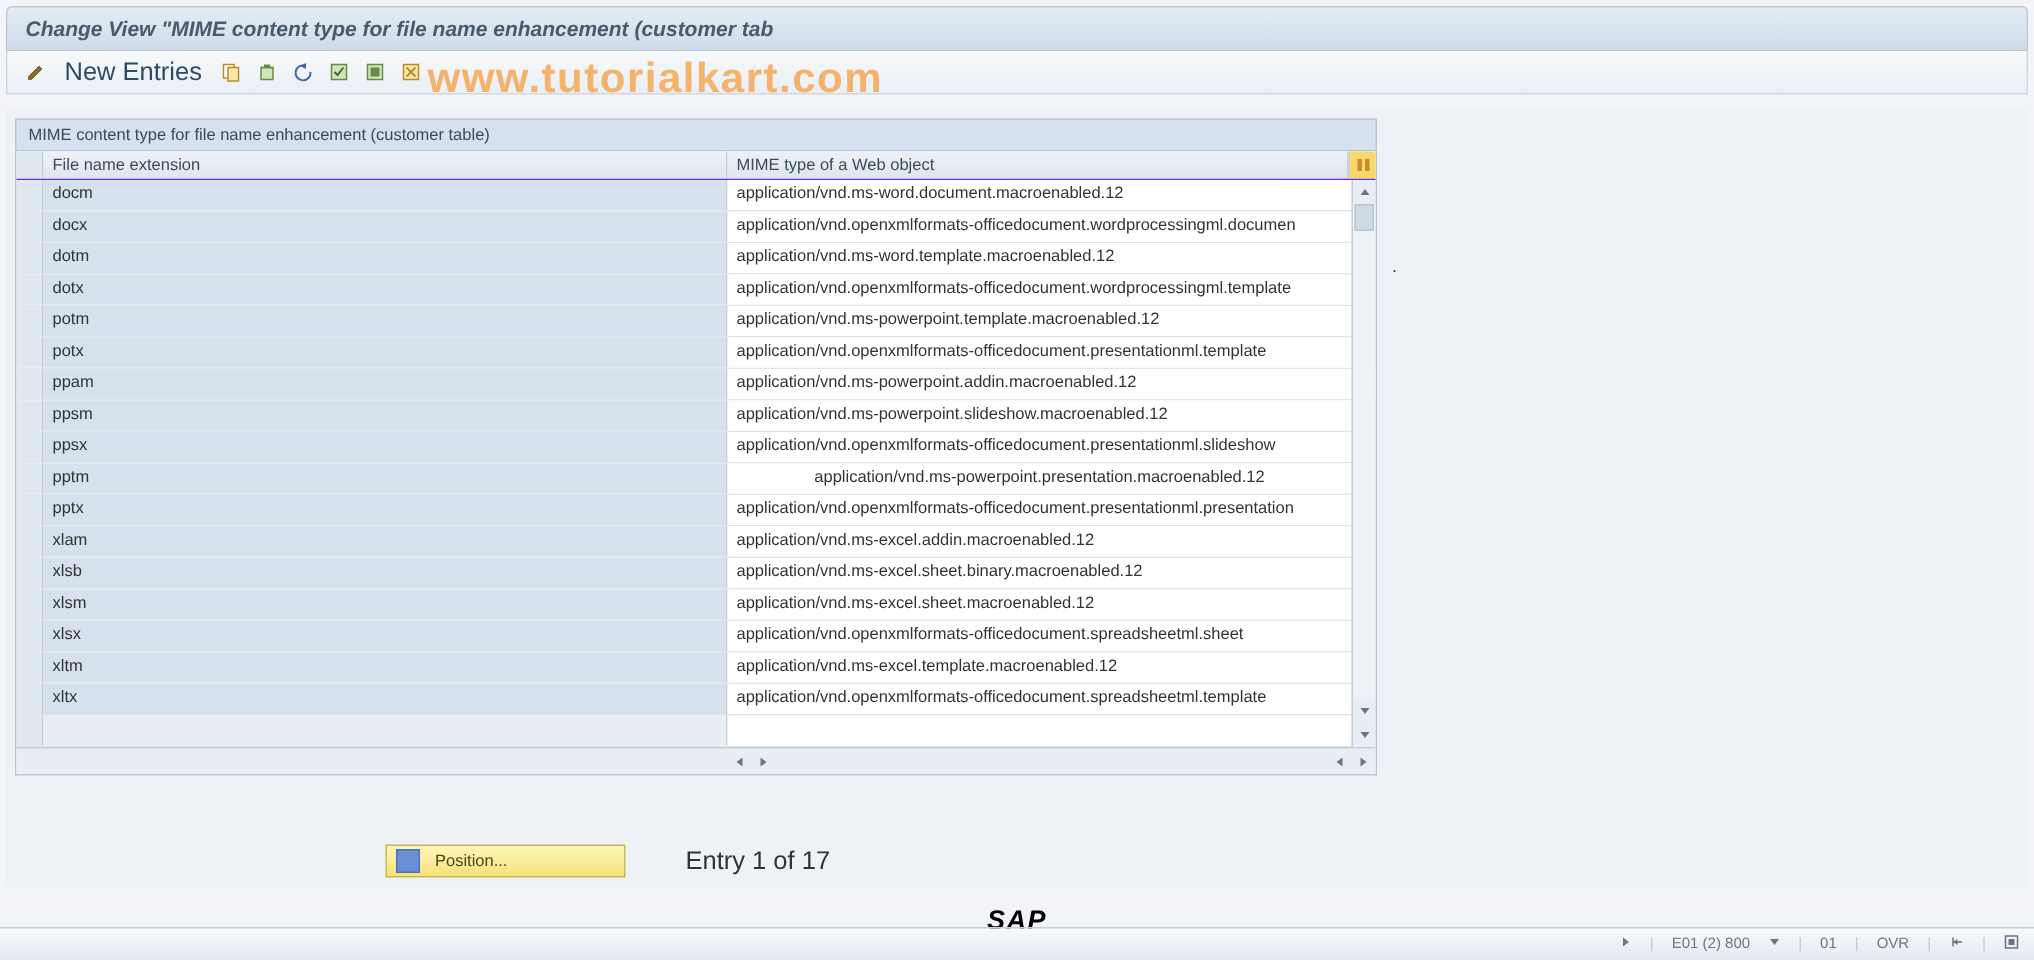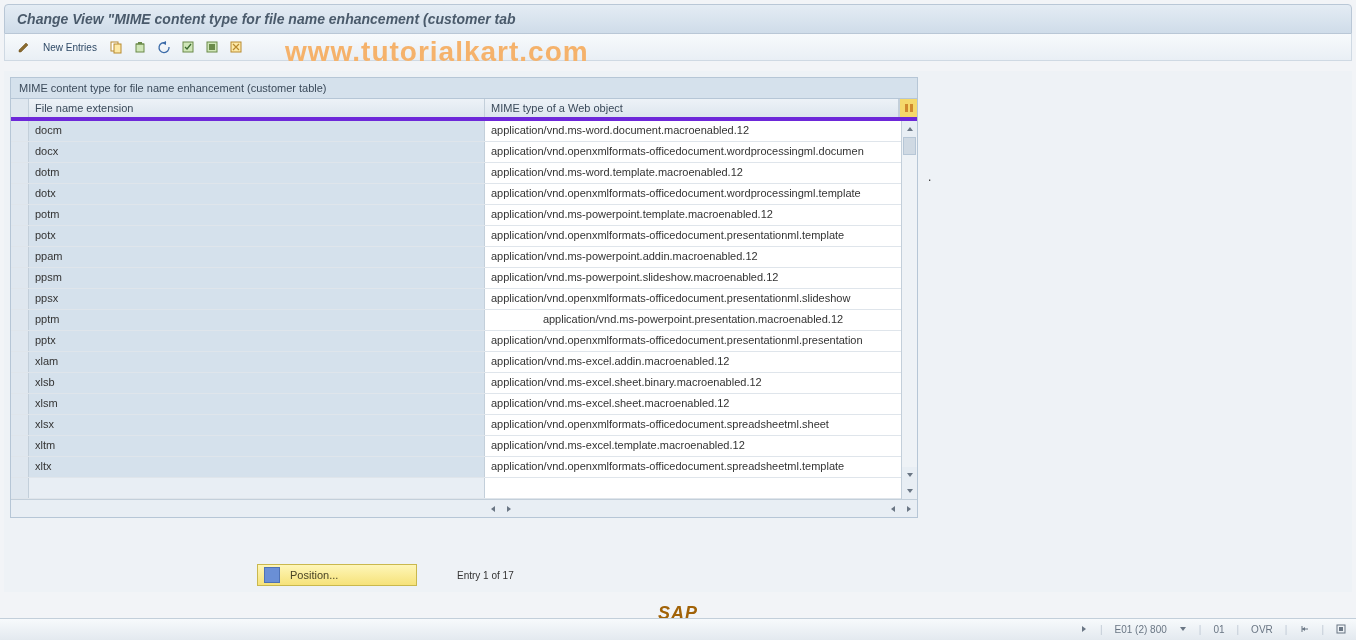--- a/index.html
+++ b/index.html
@@ -37,21 +37,21 @@
       gap: 6px;
       position: relative;
     }
     .tb-icon {
       width: 18px; height: 18px;
       display: inline-flex; align-items: center; justify-content: center;
       cursor: pointer;
     }
     .tb-text {
       color: #2f4a66;
-      font-size: 10px;
+      font-size: 17px;
       padding: 0 4px;
       cursor: pointer;
     }
     .watermark {
       position: absolute;
       left: 280px; top: 2px;
       font-size: 28px;
       font-weight: bold;
       color: #f5b26b;
       letter-spacing: 1px;
@@ -73,21 +73,21 @@
     .grid-wrap {
       width: 908px;
       border: 1px solid #b6c6d6;
       border-top: none;
       background: #fff;
       position: relative;
     }
     .col-headers {
       display: flex;
       background: #e8eef4;
-      border-bottom: 4px solid #6d28d9;
+      border-bottom: 1px solid #6d28d9;
     }
     .rowsel-h { width: 18px; border-right: 1px solid #c3cfda; background: #dfe7ef;}
     .h-ext {
       width: 456px; padding: 3px 6px; border-right: 1px solid #c3cfda; color: #3b4a5a;
       background: linear-gradient(to bottom,#edf2f7,#dde6ee);
     }
     .h-mime {
       flex: 1; padding: 3px 6px; color: #3b4a5a;
       background: linear-gradient(to bottom,#edf2f7,#dde6ee);
       border-right: 1px solid #c3cfda;
@@ -124,32 +124,32 @@
     .position-row{
       display:flex; align-items:center; gap:40px; margin: 46px 0 0 220px; padding-left: 27px;
     }
     .pos-btn{
       display:flex;align-items:center;gap:10px;
       background: linear-gradient(to bottom,#fef6b8,#f6e27a);
       border:1px solid #c9b84e; padding:2px 14px 2px 6px; width:160px;
       cursor:pointer; font-size:11px; color:#4a4425;
     }
     .pos-btn .picon{width:16px;height:16px;background:#6a8fd6;border:1px solid #4f72b5;}
-    .entry-text{color:#333;font-size:10px;}
+    .entry-text{color:#333;font-size:17px;}
     .statusbar{
       position:absolute;bottom:0;left:0;right:0;height:22px;
       background:linear-gradient(to bottom,#f7fafc,#e3e9ef);
       border-top:1px solid #c3cfda;
       display:flex;align-items:center;justify-content:flex-end;gap:12px;
       padding:0 10px;font-size:10px;color:#6a7684;
     }
     .statusbar .sep{color:#bfc9d4;}
     .sap-logo{
       position:absolute;left:50%;bottom:16px;transform:translateX(-50%);
-      font-weight:bold;font-style:italic;color:#a16207;font-size:18px;letter-spacing:1px;
+      font-weight:bold;font-style:italic;color:#000000;font-size:18px;letter-spacing:1px;
       pointer-events:none;
     }
     .dot-after{position:absolute;left:928px;top:170px;color:#333;font-size:12px;}
   </style>
 </head>
 <body>
 
 <div class="title-bar">
   <span class="title">Change View "MIME content type for file name enhancement (customer tab</span>
 </div>

